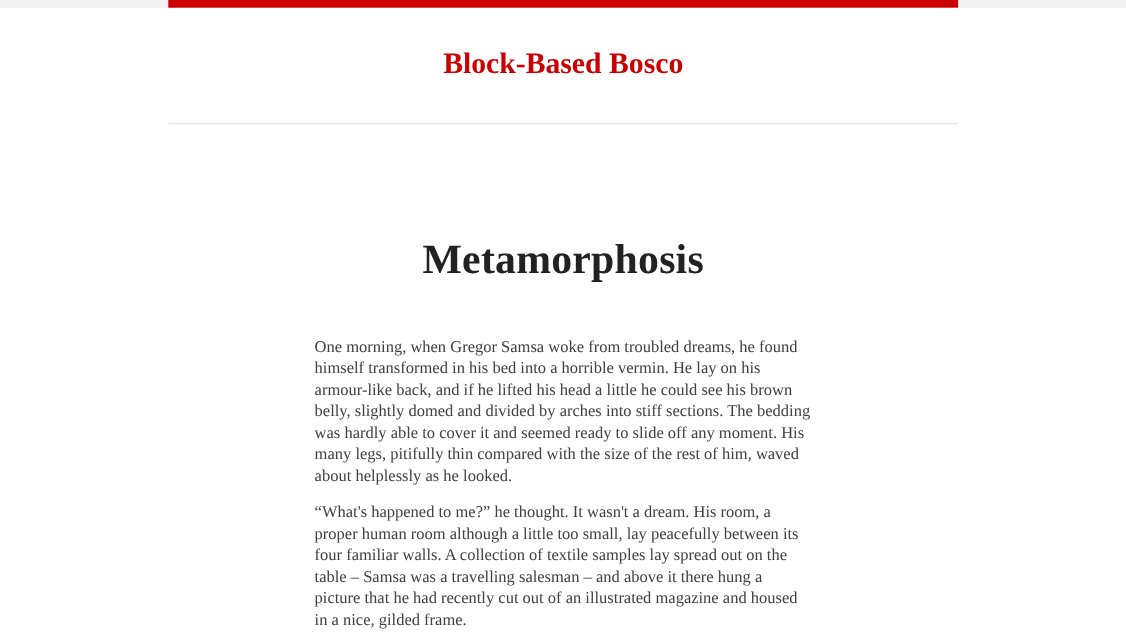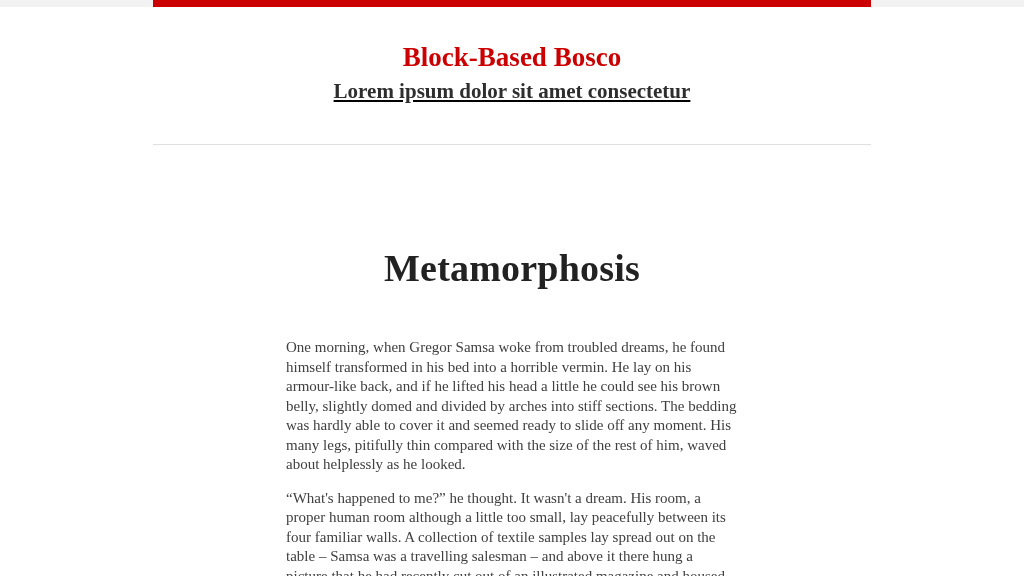--- a/index.html
+++ b/index.html
@@ -78,21 +78,20 @@
 <body>
 
 <div class="top-strip">
   <div class="accent-bar"></div>
 </div>
 
 <div class="content">
 
   <header class="site-header">
     <a class="site-title">Block-Based Bosco</a>
-    <div class="site-tagline">Lorem ipsum dolor sit amet consectetur</div>
   </header>
 
   <hr class="header-divider">
 
   <main>
     <h1 class="article-title">Metamorphosis</h1>
 
     <div class="article-body">
       <p>One morning, when Gregor Samsa woke from troubled dreams, he found himself transformed in his bed into a horrible vermin. He lay on his armour-like back, and if he lifted his head a little he could see his brown belly, slightly domed and divided by arches into stiff sections. The bedding was hardly able to cover it and seemed ready to slide off any moment. His many legs, pitifully thin compared with the size of the rest of him, waved about helplessly as he looked.</p>
       <p>“What's happened to me?” he thought. It wasn't a dream. His room, a proper human room although a little too small, lay peacefully between its four familiar walls. A collection of textile samples lay spread out on the table – Samsa was a travelling salesman – and above it there hung a picture that he had recently cut out of an illustrated magazine and housed in a nice, gilded frame.</p>

